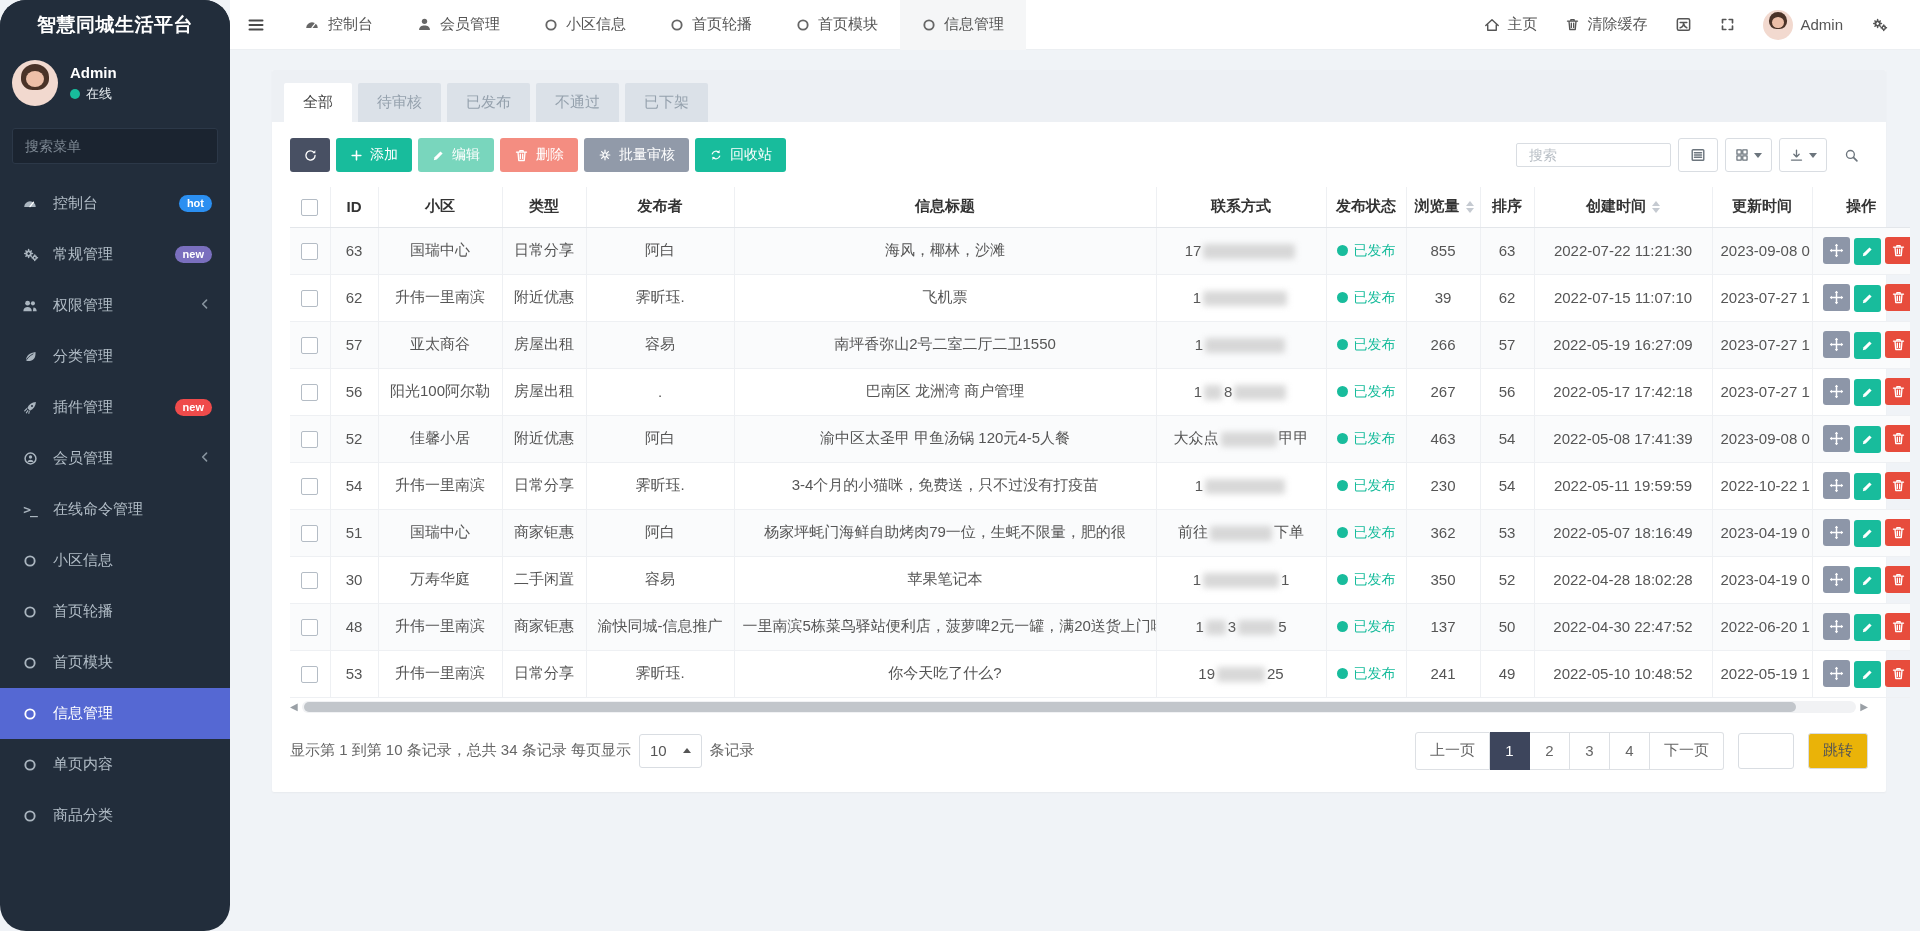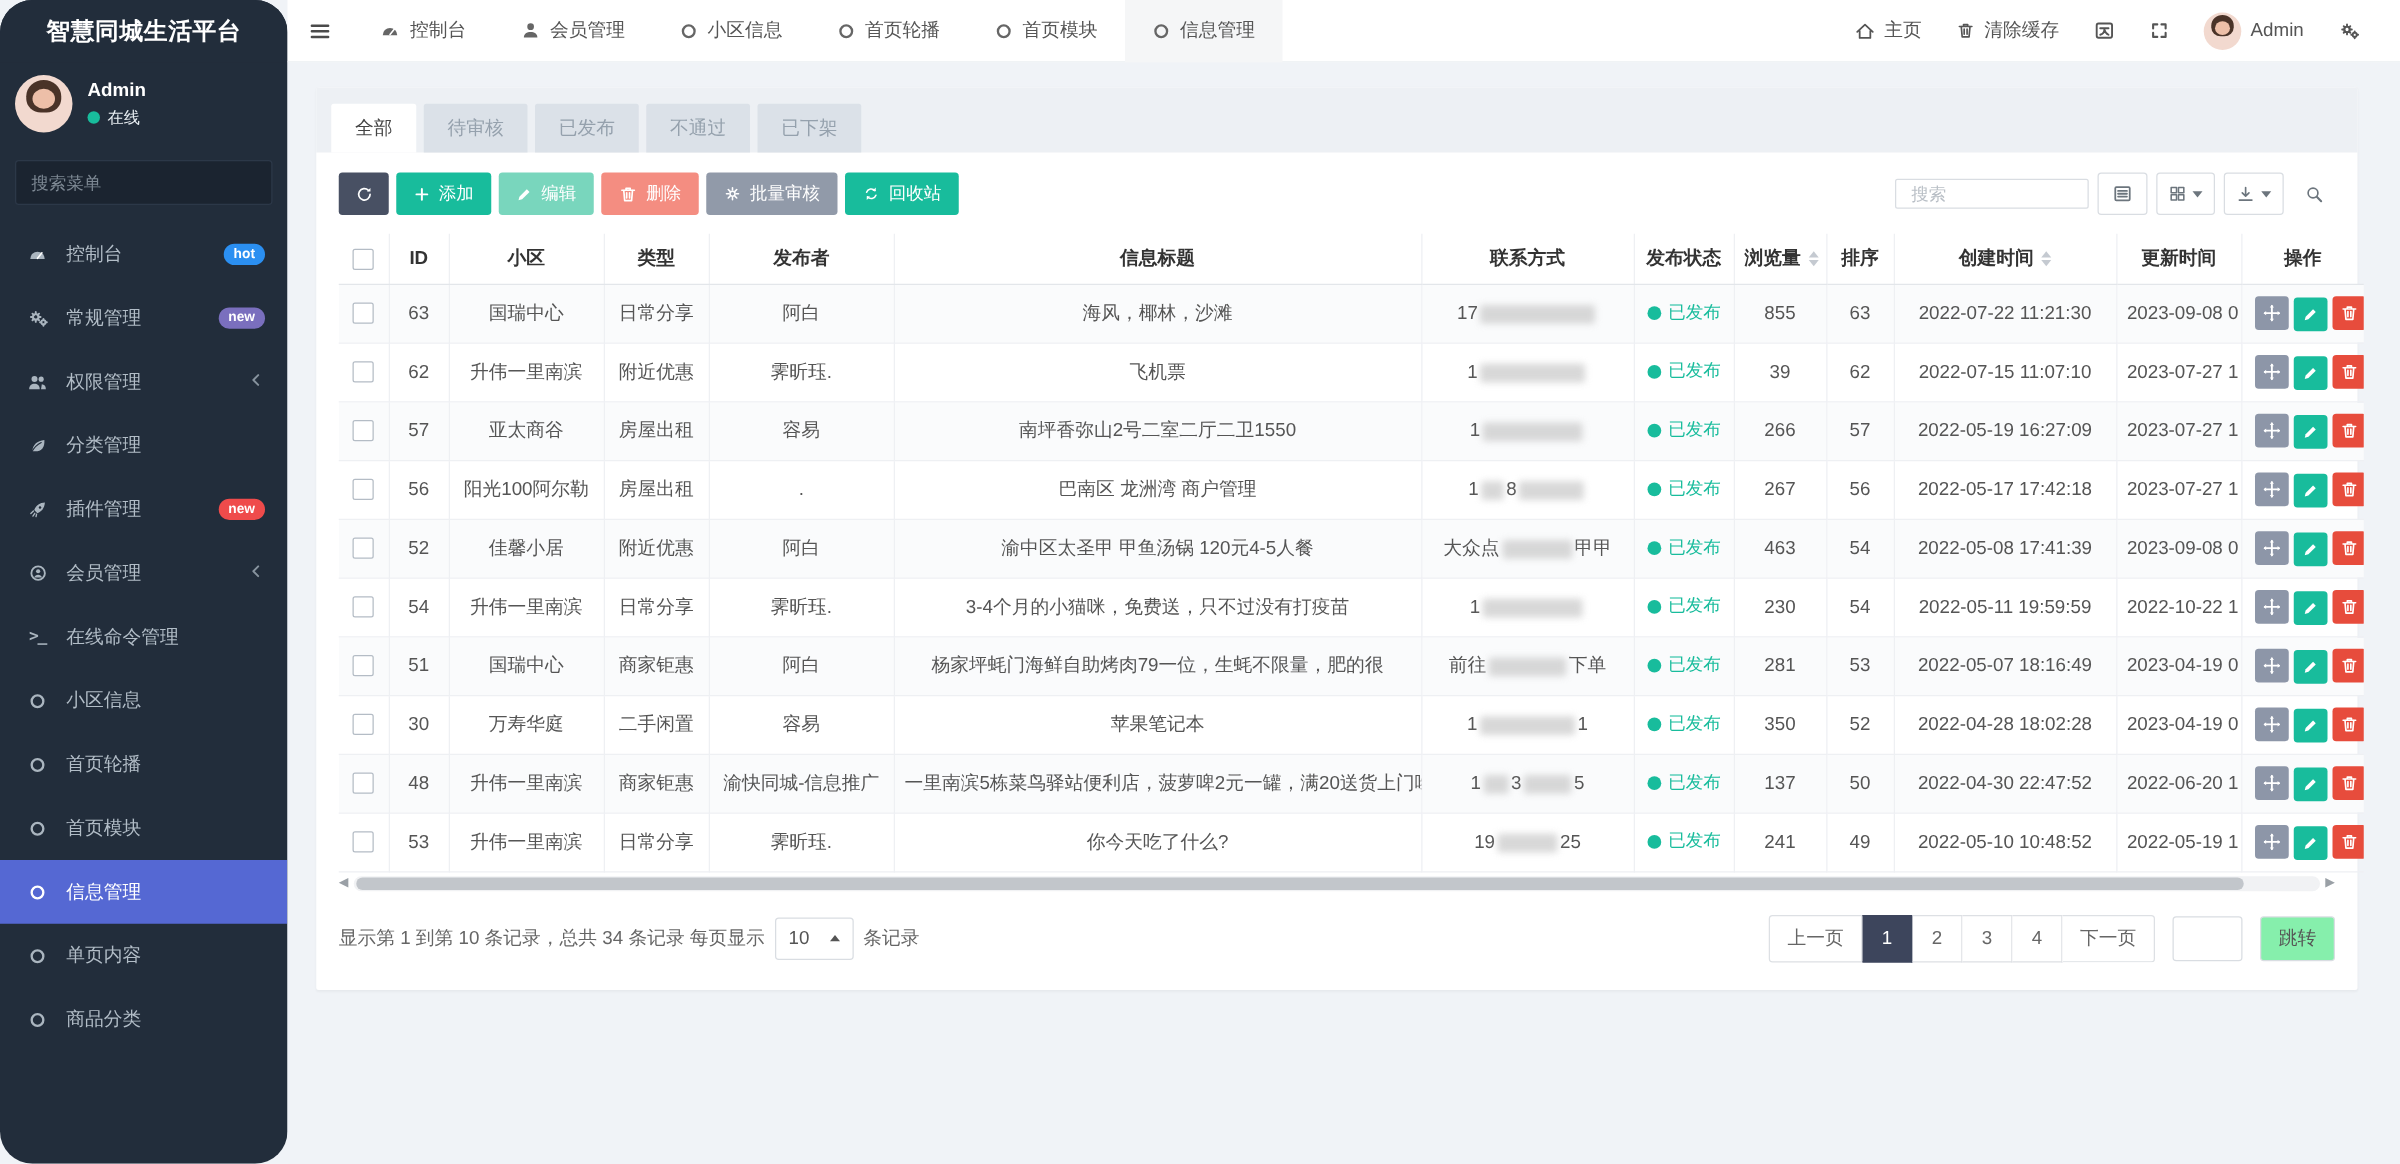--- a/index.html
+++ b/index.html
@@ -40,21 +40,21 @@
   .nav-items li .nicon { color:#666; display:flex; }
   .nav-items li.active { background:#f5f6f7; }
   .nav-right { margin-left:auto; display:flex; align-items:center; height:50px; }
   .nav-right .nr-item { display:flex; align-items:center; gap:7px; padding:4px 14px; color:#555; font-size:15px; cursor:pointer; height:50px; }
   .nav-avatar { width:30px; height:30px; }
   .nav-avatar.avatar::before { left:6px; top:2px; width:18px; height:17px; }
   .nav-avatar.avatar::after { left:9px; top:7px; width:12px; height:11px; }
 
   
   .content { flex:1; background:#f0f3f7; padding:20px 34px 0 23px; overflow:hidden; }
-  .panel { background:#fff; border-radius:2px; box-shadow:0 1px 2px rgba(0,0,0,.04); }
+  .panel { background:#fff; border-radius:2px; box-shadow:0 1px 2px rgba(0,0,0,.04);margin-left:19px; }
   .tabstrip { background:#edf0f4; padding:13px 12px 0 12px; display:flex; gap:6px; border-radius:2px 2px 0 0; }
   .tab { height:39px; padding:0 19px; display:flex; align-items:center; font-size:15px; background:#dbe1e8; color:#95a1ad; border-radius:2px 2px 0 0; cursor:pointer; }
   .tab.active { background:#fff; color:#444; }
   .panel-body { padding:16px 18px 22px 18px; }
 
   
   .toolbar { display:flex; align-items:center; margin-bottom:15px; }
   .tb-left { display:flex; gap:6px; }
   .btn { height:34px; border:none; border-radius:3px; color:#fff; font-size:14px; display:flex; align-items:center; gap:7px; padding:0 14px; cursor:pointer; font-family:inherit; }
   .btn.icon-only { width:40px; justify-content:center; padding:0; }
@@ -97,21 +97,21 @@
   .pager { display:flex; align-items:center; margin-top:18px; font-size:15px; color:#666; }
   .pager-left { display:flex; align-items:center; gap:8px; }
   .pagesize { border:1px solid #d9dde2; border-radius:3px; height:34px; padding:0 10px; display:flex; align-items:center; gap:16px; background:#fff; cursor:pointer; color:#555; }
   .pager-right { margin-left:auto; display:flex; align-items:center; gap:14px; }
   .pages { display:flex; list-style:none; }
   .pages li { min-width:40px; height:38px; border:1px solid #dde0e4; border-left:none; display:flex; align-items:center; justify-content:center; padding:0 14px; color:#666; background:#fff; cursor:pointer; }
   .pages li:first-child { border-left:1px solid #dde0e4; border-radius:3px 0 0 3px; }
   .pages li:last-child { border-radius:0 3px 3px 0; }
   .pages li.active { background:#3d455c; border-color:#3d455c; color:#fff; }
   .jump-input { width:56px; height:36px; border:1px solid #d9dde2; border-radius:3px; }
-  .jump-btn { height:36px; border:1px solid #d9dde2; background:#86efac; border-radius:3px; padding:0 14px; font-size:15px; color:#555; cursor:pointer; font-family:inherit; }
+  .jump-btn { height:36px; border:1px solid #d9dde2; background:#eab308; border-radius:3px; padding:0 14px; font-size:15px; color:#555; cursor:pointer; font-family:inherit; }
 
   svg { display:block; }
 </style>
 </head>
 <body>
 
 <div class="app">
 
   <aside class="sidebar">
     <div class="brand">智慧同城生活平台</div>
@@ -780,21 +780,21 @@
                     <td>51</td>
                     <td>国瑞中心</td>
                     <td>商家钜惠</td>
                     <td>阿白</td>
                     <td>杨家坪蚝门海鲜自助烤肉79一位，生蚝不限量，肥的很</td>
                     <td><span>前往</span><span class="blur-seg" style="width: 62px;"></span><span>下单</span></td>
                     <td><span class="status">
                         <span class="dot"></span>
                         <span>已发布</span>
                       </span></td>
-                    <td>281</td>
+                    <td>362</td>
                     <td>53</td>
                     <td>2022-05-07 18:16:49</td>
                     <td style="text-align: left;">2023-04-19 0</td>
                     <td class="op-col"><button class="act-btn act-move">
                         <span style="display: inline-flex;">
                           <svg width="15" height="15" viewBox="0 0 18 18" fill="none" stroke="currentColor" stroke-width="1.6" stroke-linecap="round" stroke-linejoin="round">
                             <path d="M9 2.2v13.6M2.2 9h13.6" stroke-width="1.8"></path>
                             <path d="M9 1 7 3.5h4zM9 17l-2-2.5h4zM1 9l2.5-2v4zM17 9l-2.5-2v4z" fill="currentColor" stroke="none"></path>
                           </svg>
                         </span>

